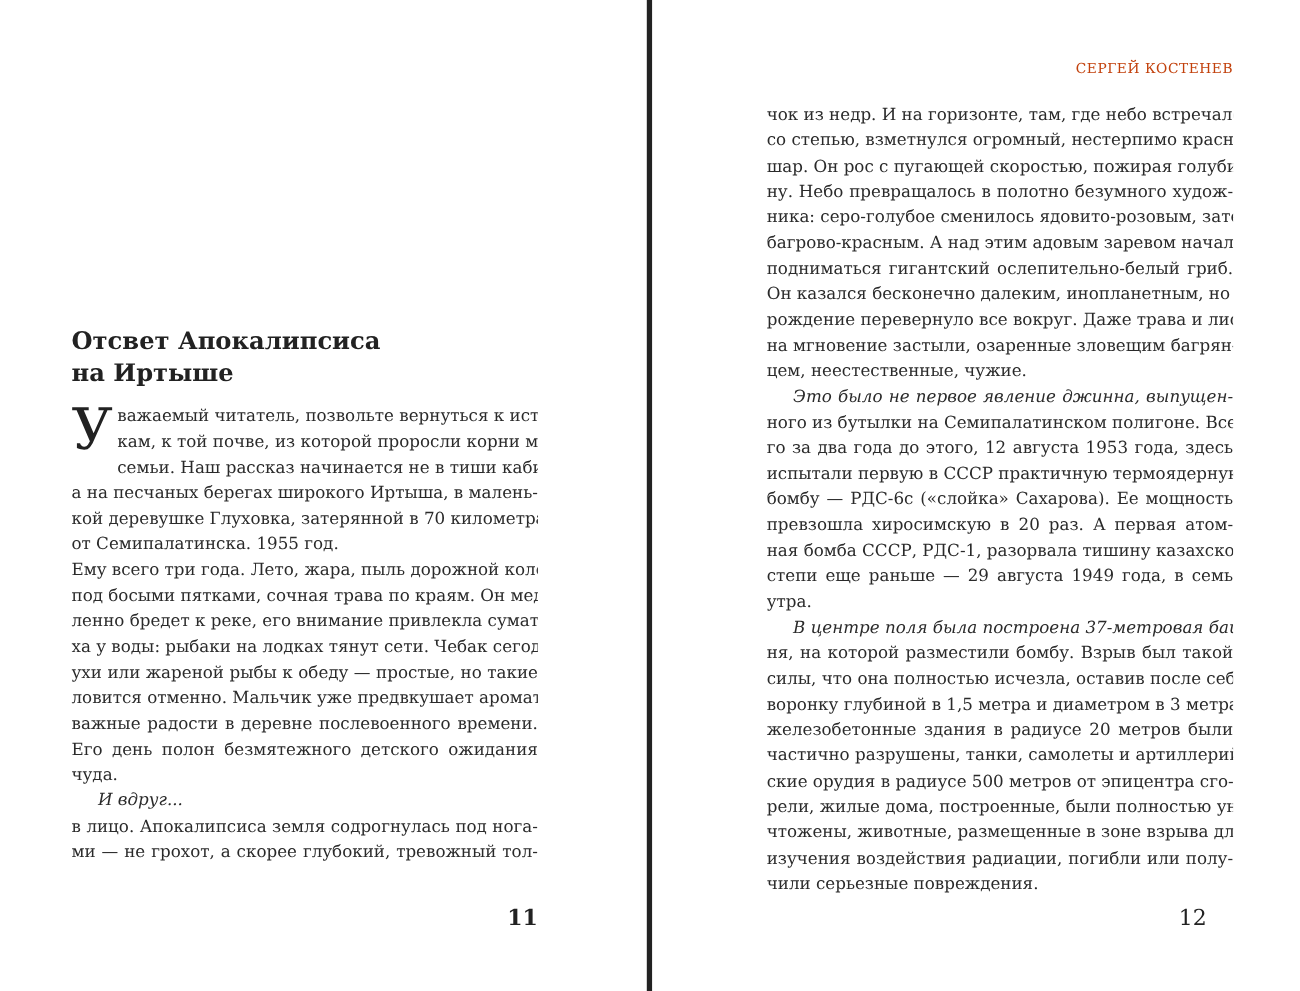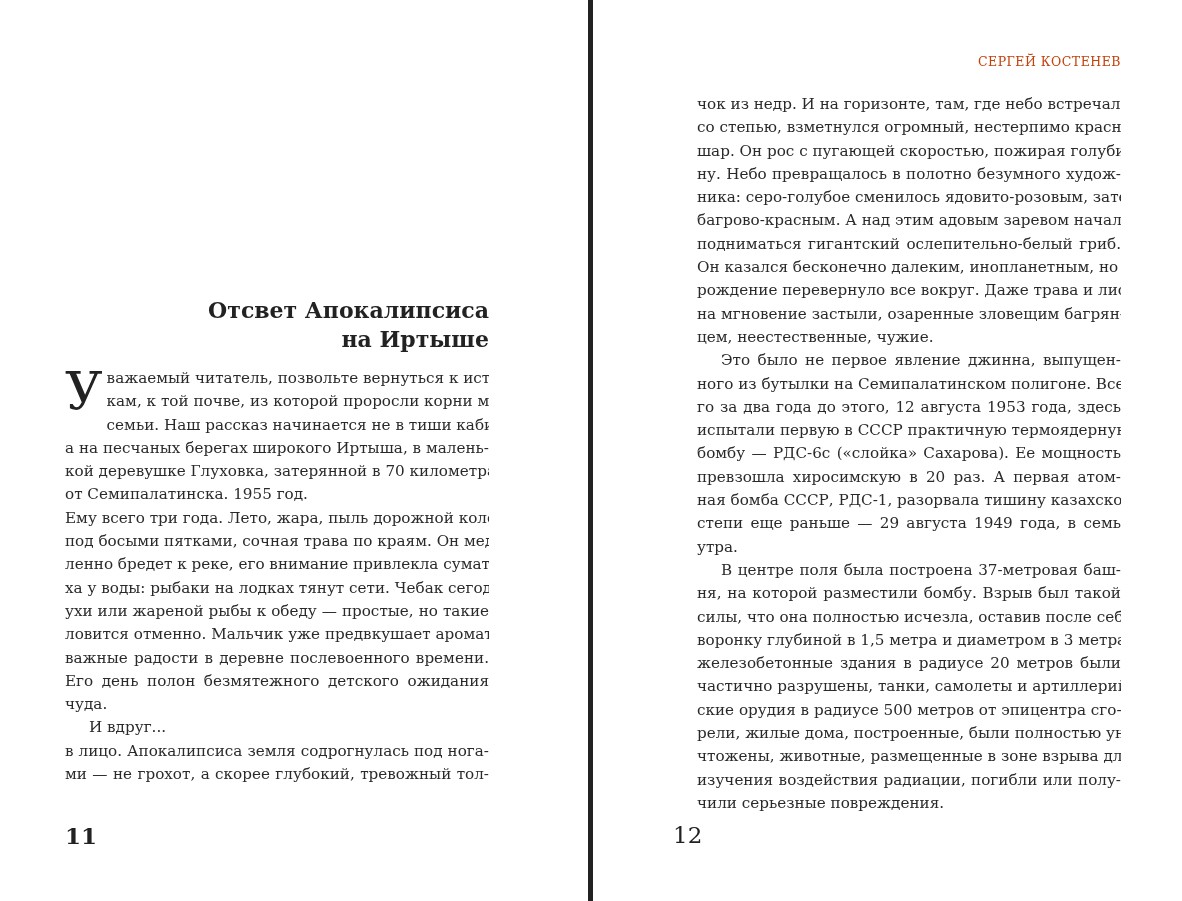--- a/index.html
+++ b/index.html
@@ -14,37 +14,37 @@
     .divider { position: absolute; left: 588px; top: 0; width: 5px; height: 901px; background: #222; }
 
     .text-block {
       position: absolute; width: 424px;
       font-size: 15.2px; line-height: 23.3px; color: #2a2a2a;
     }
     .left-text { left: 65px; top: 367px; }
     .right-text { left: 697px; top: 93px; }
     .line { display: block; white-space: nowrap; text-align: justify; text-align-last: justify; height: 23.3px; overflow: hidden; }
     .line.last { text-align-last: left; }
-    .line.indent { padding-left: 24px; }
+    .line.indent { padding-left: 24px; font-style: italic; }
 
     .chapter-title {
       position: absolute; left: 65px; width: 424px; top: 296px;
-      text-align: right; font-weight: bold; font-size: 22px; line-height: 29px; color: #222;
+      text-align: left; font-weight: bold; font-size: 22px; line-height: 29px; color: #222;
     }
     .dropcap {
       float: left; font-size: 52px; line-height: 46px; height: 46px;
       margin: 1px 4px 0 0; color: #222;
     }
 
     .running-head {
       position: absolute; left: 697px; width: 424px; top: 54px; text-align: right;
       font-size: 12.5px; letter-spacing: 0.5px; color: #c2410c;
     }
     .page-number {
-      position: absolute; width: 424px; text-align: left; font-size: 23px; color: #222;
+      position: absolute; width: 424px; text-align: right; font-size: 20px; color: #222;
     }
     .pn-left { left: 65px; top: 822px; font-weight: bold; }
     .pn-right { left: 673px; top: 822px; }
   </style>
 </head>
 <body>
 
 <div class="page page-left">
   <div class="chapter-title">
     <div>Отсвет Апокалипсиса</div>

